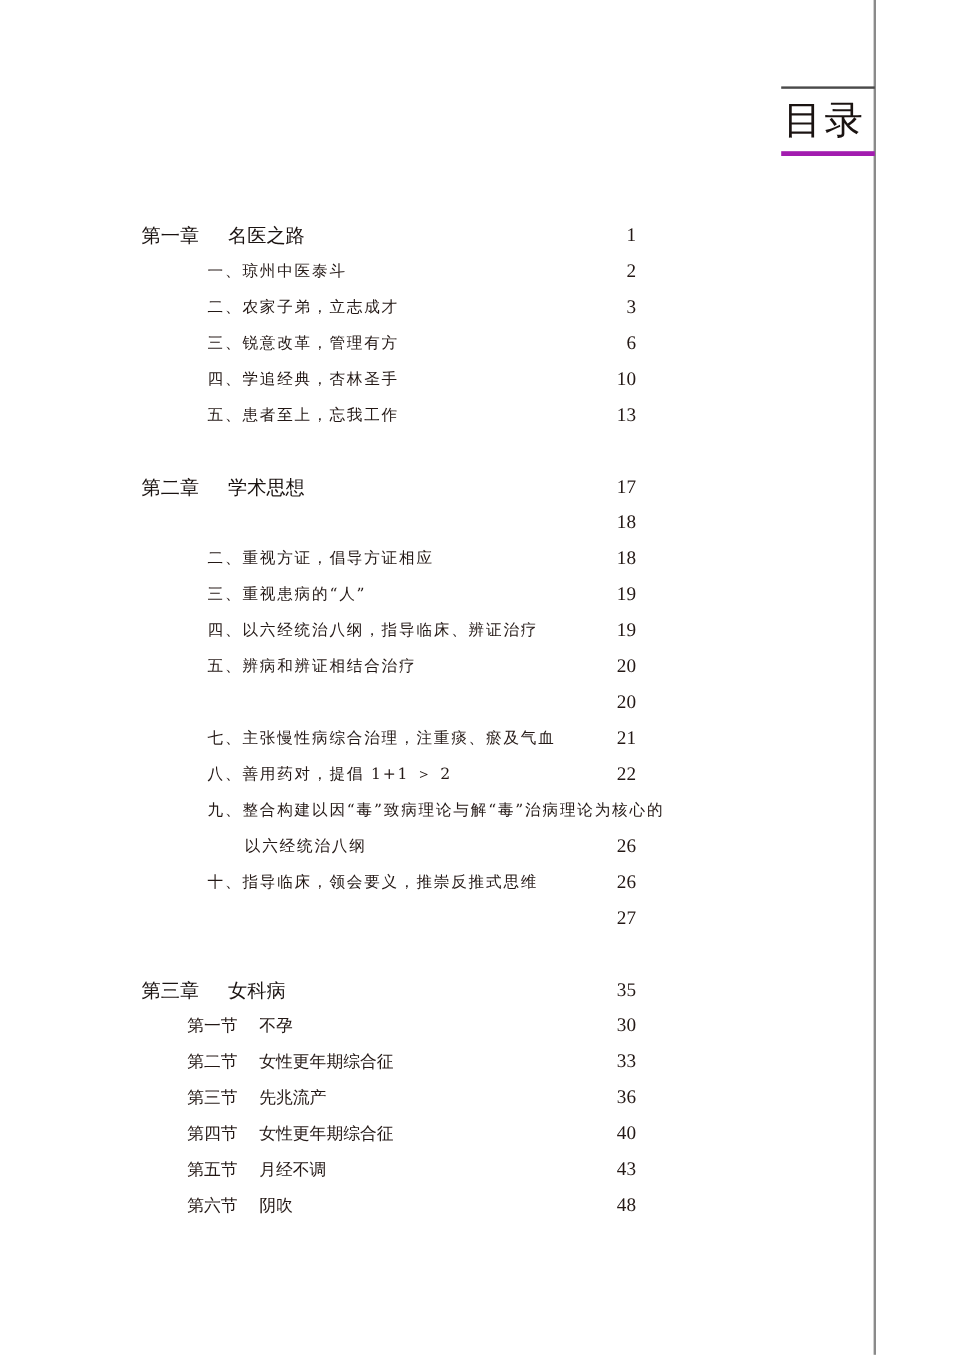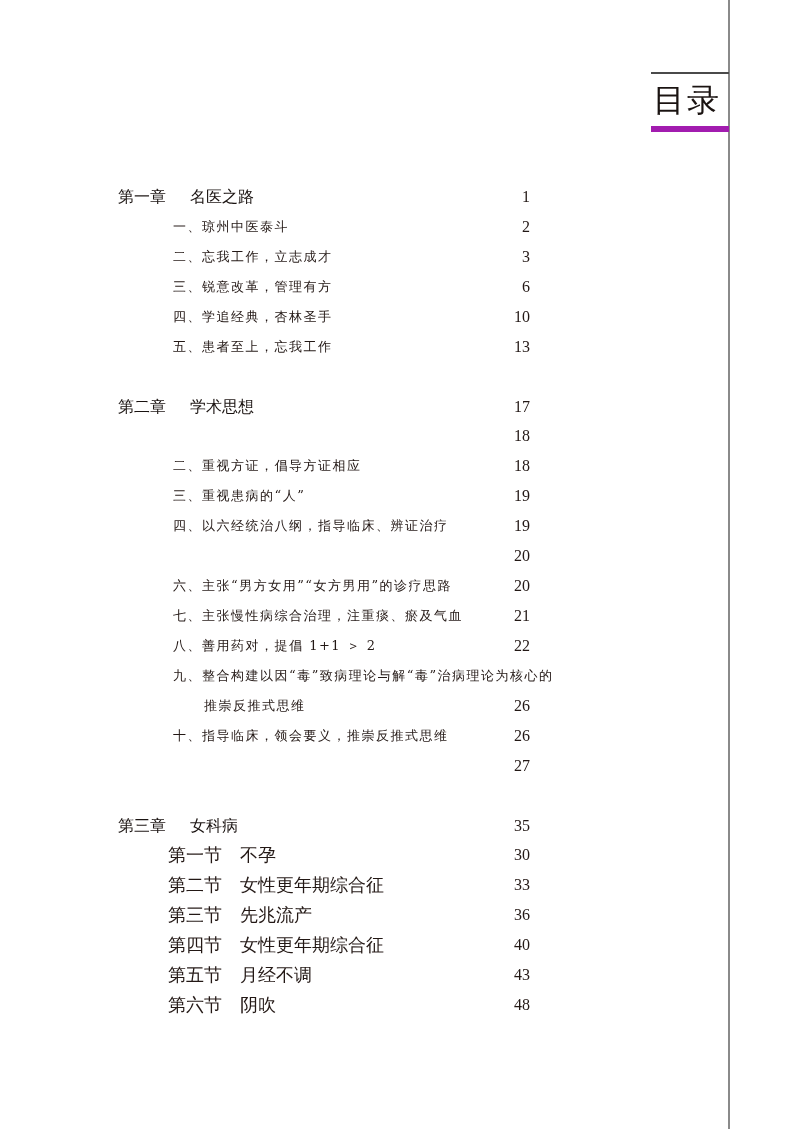--- a/index.html
+++ b/index.html
@@ -23,21 +23,21 @@
       height: 1129px;
       background: #8a8a8a;
     }
     .title-box {
       position: absolute;
       left: 651px;
       top: 72px;
       width: 78px;
       height: 52px;
       border-top: 2px solid #4a4a4a;
-      border-bottom: 6px solid #a21caf;
+      border-bottom: 4px solid #a21caf;
     }
     .title-text {
       position: absolute;
       left: 2px;
       top: 6px;
       font-size: 32px;
       line-height: 40px;
       letter-spacing: 2px;
       color: #1a1311;
       font-family: "DejaVu Sans", "Liberation Sans", sans-serif;
@@ -70,23 +70,22 @@
     }
     .chapter .label .sep { display: inline-block; width: 24px; }
     .section .label {
       left: 173px;
       font-size: 13px;
       letter-spacing: 1.5px;
     }
     .section.cont .label { left: 204px; }
     .section-b .label {
       left: 156px;
-      font-size: 18px;
+      font-size: 14px;
       font-family: "DejaVu Sans", "Liberation Sans", sans-serif;
-      margin-left: 12px;
     }
     .section-b .label .sep { display: inline-block; width: 18px; }
   </style>
 </head>
 <body>
 
 <div class="page-edge"></div>
 
 <div class="title-box">
   <span class="title-text">目录</span>
@@ -94,21 +93,21 @@
 
 <div class="toc-row chapter" style="top:185px">
   <span class="label"><span>第一章</span><span class="sep"></span><span>名医之路</span></span>
   <span class="page">1</span>
 </div>
 <div class="toc-row section" style="top:215px">
   <span class="label">一、琼州中医泰斗</span>
   <span class="page">2</span>
 </div>
 <div class="toc-row section" style="top:245px">
-  <span class="label">二、忘我工作，立志成才</span>
+  <span class="label">二、农家子弟，立志成才</span>
   <span class="page">3</span>
 </div>
 <div class="toc-row section" style="top:275px">
   <span class="label">三、锐意改革，管理有方</span>
   <span class="page">6</span>
 </div>
 <div class="toc-row section" style="top:305px">
   <span class="label">四、学追经典，杏林圣手</span>
   <span class="page">10</span>
 </div>
@@ -130,39 +129,39 @@
 </div>
 <div class="toc-row section" style="top:484px">
   <span class="label">三、重视患病的“人”</span>
   <span class="page">19</span>
 </div>
 <div class="toc-row section" style="top:514px">
   <span class="label">四、以六经统治八纲，指导临床、辨证治疗</span>
   <span class="page">19</span>
 </div>
 <div class="toc-row section" style="top:544px">
+  <span class="label">五、辨病和辨证相结合治疗</span>
   <span class="page">20</span>
 </div>
 <div class="toc-row section" style="top:574px">
-  <span class="label">六、主张“男方女用”“女方男用”的诊疗思路</span>
   <span class="page">20</span>
 </div>
 <div class="toc-row section" style="top:604px">
   <span class="label">七、主张慢性病综合治理，注重痰、瘀及气血</span>
   <span class="page">21</span>
 </div>
 <div class="toc-row section" style="top:634px">
   <span class="label">八、善用药对，提倡 1+1 ＞ 2</span>
   <span class="page">22</span>
 </div>
 <div class="toc-row section" style="top:664px">
   <span class="label">九、整合构建以因“毒”致病理论与解“毒”治病理论为核心的</span>
 </div>
 <div class="toc-row section cont" style="top:694px">
-  <span class="label">推崇反推式思维</span>
+  <span class="label">以六经统治八纲</span>
   <span class="page">26</span>
 </div>
 <div class="toc-row section" style="top:724px">
   <span class="label">十、指导临床，领会要义，推崇反推式思维</span>
   <span class="page">26</span>
 </div>
 <div class="toc-row section" style="top:754px">
   <span class="page">27</span>
 </div>
 

